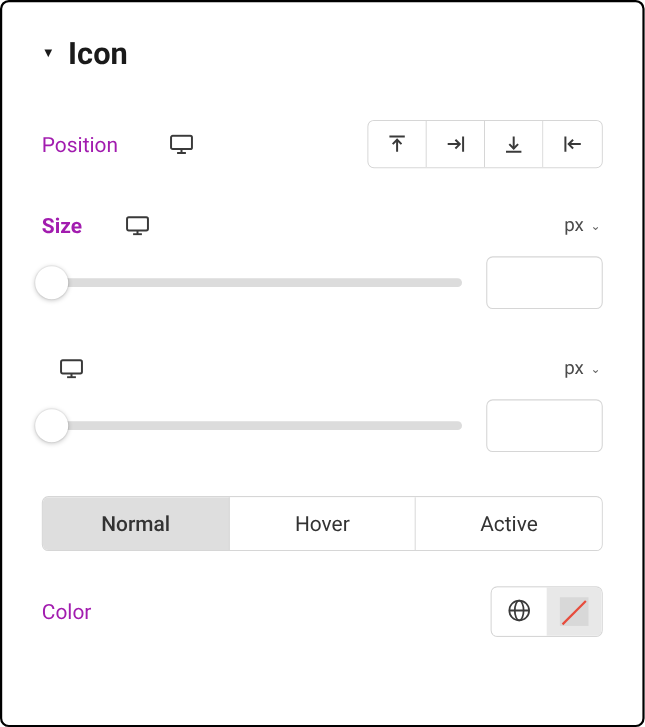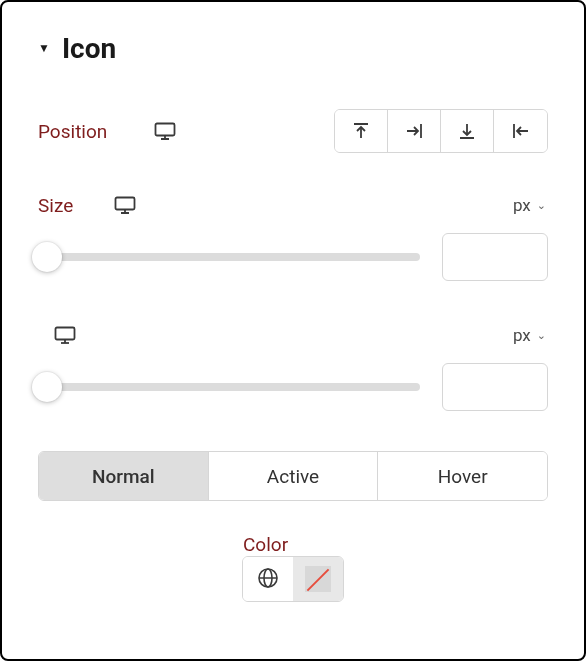--- a/index.html
+++ b/index.html
@@ -32,21 +32,21 @@
     font-weight: 700;
   }
 
   .row {
     display: flex;
     align-items: center;
     margin-bottom: 14px;
   }
   .row-label {
     font-size: 19px;
-    color: #7f1d1d;
+    color: #a21caf;
     min-width: 100px;
   }
   .device-icon {
     display: inline-flex;
     align-items: center;
     justify-content: center;
     width: 22px;
     height: 18px;
     margin-left: 16px;
     color: #3a3a3a;
@@ -147,21 +147,20 @@
     background: #fff;
     border-right: 1px solid #d6d6d6;
     cursor: pointer;
   }
   .tab:last-child { border-right: none; }
   .tab.active { background: #dedede; font-weight: 500; }
 
   .color-row {
     display: flex;
     align-items: center;
-    flex-direction: column;
   }
   .color-controls {
     display: flex;
     border: 1px solid #d6d6d6;
     border-radius: 6px;
     overflow: hidden;
   }
   .color-btn {
     width: 50px;
     height: 44px;
@@ -238,21 +237,21 @@
       <svg width="20" height="20" viewBox="0 0 20 20" fill="none" stroke="currentColor" stroke-width="1.8">
         <line x1="3" y1="3" x2="3" y2="17"></line>
         <line x1="6" y1="10" x2="17" y2="10"></line>
         <polyline points="10,6 6,10 10,14"></polyline>
       </svg>
     </button>
   </div>
 </div>
 
 <div class="row">
-  <span class="row-label" style="min-width:60px;">Size</span>
+  <span class="row-label" style="min-width:60px;font-weight:bold;">Size</span>
   <span class="device-icon">
     <svg width="22" height="18" viewBox="0 0 22 18" fill="none" stroke="currentColor" stroke-width="1.8">
       <rect x="1.5" y="1.5" width="19" height="12" rx="1.5"></rect>
       <line x1="7" y1="17" x2="15" y2="17"></line>
       <line x1="11" y1="13.5" x2="11" y2="17"></line>
     </svg>
   </span>
   <span class="spacer"></span>
   <div class="unit-select">
     <span>px</span>
@@ -286,22 +285,22 @@
 <div class="slider-row">
   <div class="slider-wrap">
     <div class="slider-track"></div>
     <div class="slider-thumb"></div>
   </div>
   <input class="number-input" value="" style="">
 </div>
 
 <div class="tabs">
   <div class="tab active">Normal</div>
+  <div class="tab">Hover</div>
   <div class="tab">Active</div>
-  <div class="tab">Hover</div>
 </div>
 
 <div class="color-row">
   <span class="row-label">Color</span>
   <span class="spacer"></span>
   <div class="color-controls">
     <button class="color-btn" aria-label="global">
       <span>
         <svg width="22" height="22" viewBox="0 0 22 22" fill="none" stroke="currentColor" stroke-width="1.6">
           <circle cx="11" cy="11" r="9"></circle>

